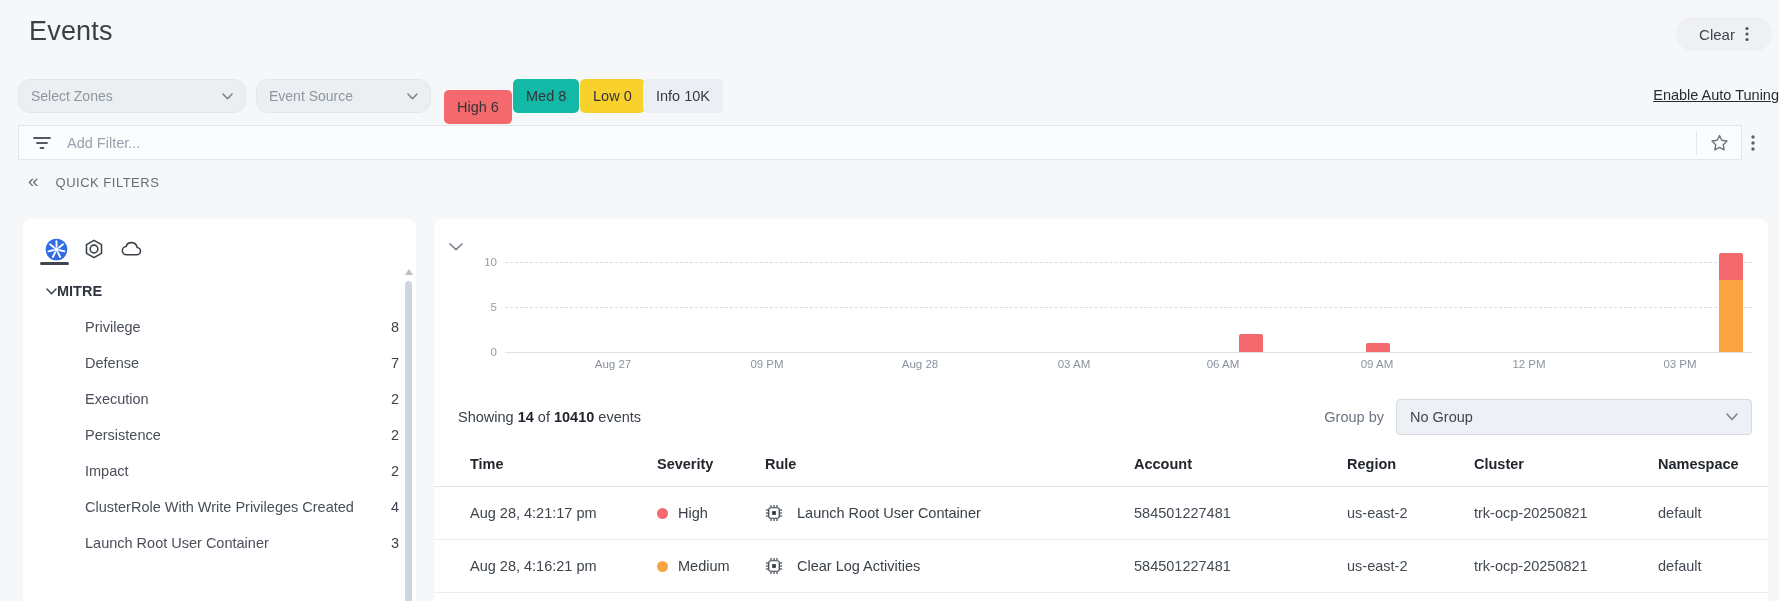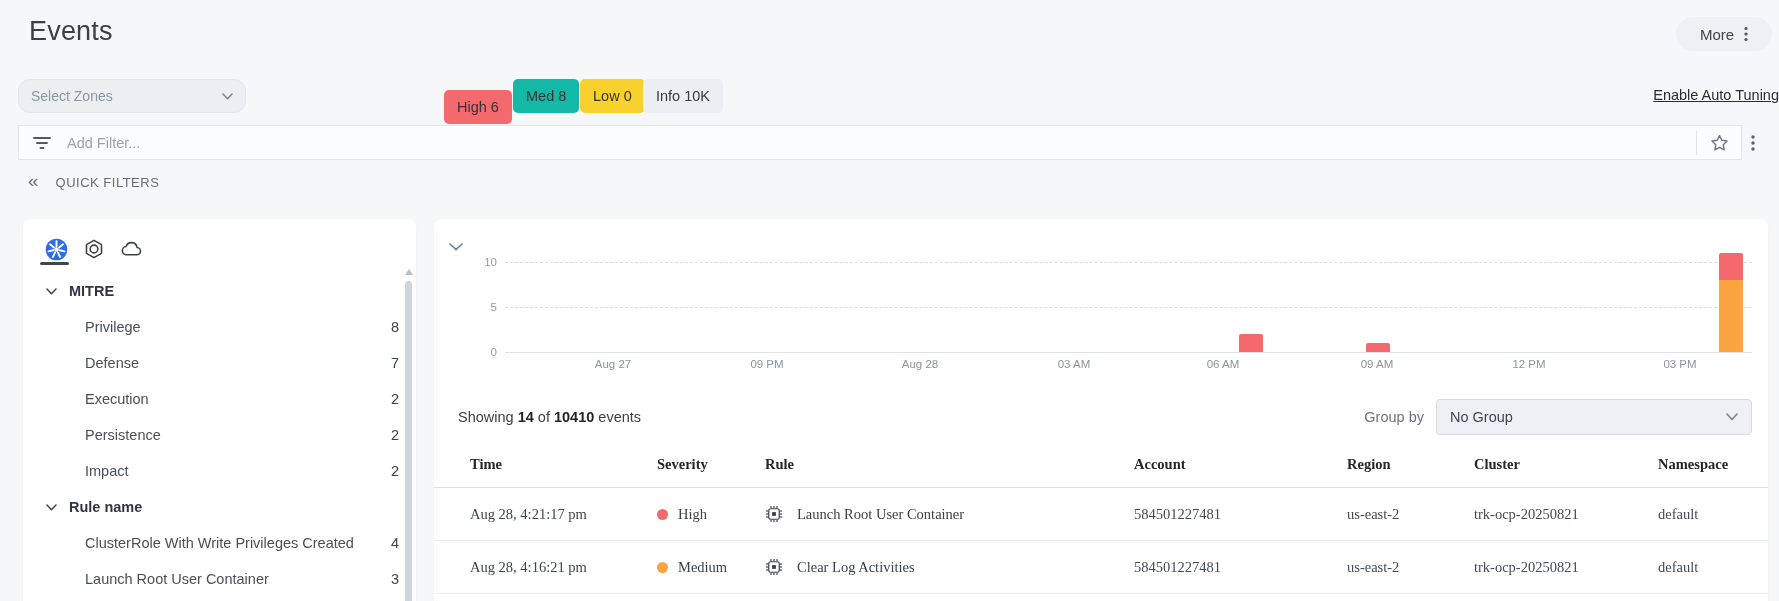--- a/index.html
+++ b/index.html
@@ -62,21 +62,21 @@
   
   .card { position:absolute; background:#fff; border-radius:8px; box-shadow:0 1px 2px rgba(25,35,50,.05); }
   .sidebar-card { left:23px; top:219px; width:393px; height:420px; }
   .main-card  { left:434px; top:219px; width:1334px; height:420px; }
 
   
   .tabs-row { display:flex; align-items:center; gap:15px; padding:14px 0 0 22px; position:relative; height:46px; }
   .tab-icon { cursor:pointer; }
   .tab-underline { position:absolute; left:17px; top:43px; width:29px; height:3px; background:#3f4651; border-radius:2px; }
   .qf-list { margin-top:8px; }
-  .qf-section-head { display:flex; align-items:center; height:36px; padding-left:23px; gap:12px; cursor:pointer; }
+  .qf-section-head { display:flex; align-items:center; height:36px; padding-left:23px; cursor:pointer; }
   .qf-section-head .label { font-size:14.5px; font-weight:700; color:#303640; }
   .qf-item { display:flex; align-items:center; justify-content:space-between; height:36px; padding:0 17px 0 62px; cursor:pointer; }
   .qf-item .lbl { font-size:14.5px; color:#494f59; white-space:nowrap; overflow:hidden; }
   .qf-item .cnt { font-size:14.5px; color:#3d434c; margin-left:8px; }
   .sb-scroll-arrow { position:absolute; left:382px; top:50px; width:0; height:0;
     border-left:4px solid transparent; border-right:4px solid transparent; border-bottom:6px solid #b9c0c9; }
   .sb-scroll-thumb { position:absolute; left:382px; top:62px; width:7px; height:330px; background:#cfd5dc; border-radius:4px; }
 
   
   .chart-wrap { position:relative; height:172px; }
@@ -88,56 +88,62 @@
   .xlabel { position:absolute; top:139px; transform:translateX(-50%); font-size:11.5px; color:#8b939e; white-space:nowrap; }
   .bar-seg { position:absolute; }
 
   
   .results-row { display:flex; align-items:center; justify-content:space-between; padding:8px 16px 0 24px; height:44px; }
   .showing { font-size:14.5px; color:#3a414b; }
   .showing b { font-weight:700; color:#20252c; }
   .groupby { display:flex; align-items:center; gap:12px; }
   .groupby-label { font-size:14.5px; color:#6b7480; }
   .groupby-select {
-    width:316px; height:36px; background:#edf0f4; border:1px solid #d6dbe1; border-radius:4px;
+    width:356px; height:36px; background:#edf0f4; border:1px solid #d6dbe1; border-radius:4px;
     display:flex; align-items:center; justify-content:space-between; padding:0 13px;
     font-size:14.5px; color:#3e4650; cursor:pointer;
   }
 
   
-  table.events { width:1334px; table-layout:fixed; border-collapse:collapse; margin-top:6px;font-family:Liberation Serif, serif; }
+  table.events { width:1334px; table-layout:fixed; border-collapse:collapse; margin-top:6px; }
   table.events th {
     text-align:left; font-size:14.5px; font-weight:700; color:#22272e;
     padding:15px 0 14px 0; border-bottom:1px solid #dde1e6;
   }
   table.events th:first-child, table.events td:first-child { padding-left:36px; }
   table.events td {
     font-size:14.5px; color:#434a53; padding:17px 0; border-bottom:1px solid #eaedf0; white-space:nowrap;
   }
   .sev-cell { display:flex; align-items:center; gap:10px; color:#3a414a; }
   .sev-dot { width:11px; height:11px; border-radius:50%; flex:0 0 auto; }
   .rule-cell { display:flex; align-items:center; gap:14px; color:#3a414a; }
 </style>
 </head>
 <body>
 
 <div class="page-title">Events</div>
 
 <div class="more-btn">
-  <span>More</span>
+  <span>Clear</span>
   <svg width="4" height="16" viewBox="0 0 4 16">
     <circle cx="2" cy="2.5" r="1.6" fill="#4d555f"></circle>
       <circle cx="2" cy="8" r="1.6" fill="#4d555f"></circle>
       <circle cx="2" cy="13.5" r="1.6" fill="#4d555f"></circle>
   </svg>
 </div>
 
 <div class="filter-row">
   <div class="select-field sf-zones">
     <span>Select Zones</span>
+    <svg width="11" height="7" viewBox="0 0 11 7">
+        <polyline points="1,1 5.5,5.7 10,1" fill="none" stroke="#7c848e" stroke-width="1.6" stroke-linecap="round" stroke-linejoin="round"></polyline>
+      </svg>
+  </div>
+  <div class="select-field sf-source">
+    <span>Event Source</span>
     <svg width="11" height="7" viewBox="0 0 11 7">
         <polyline points="1,1 5.5,5.7 10,1" fill="none" stroke="#7c848e" stroke-width="1.6" stroke-linecap="round" stroke-linejoin="round"></polyline>
       </svg>
   </div>
   <div id="badges">
       <div class="sev-badge" style="left: 444px; background: rgb(244, 105, 110); margin-top: 11px;">High 6</div>
       <div class="sev-badge" style="left: 513px; background: #14b8a6;">Med 8</div>
       <div class="sev-badge" style="left: 580px; background: rgb(248, 209, 44);">Low 0</div>
       <div class="sev-badge" style="left: 643px; background: rgb(235, 238, 242); color: rgb(54, 59, 66);">Info 10K</div>
     </div>
@@ -216,26 +222,20 @@
         <span class="lbl">Execution</span>
         <span class="cnt">2</span>
       </div>
       <div class="qf-item">
         <span class="lbl">Persistence</span>
         <span class="cnt">2</span>
       </div>
       <div class="qf-item">
         <span class="lbl">Impact</span>
         <span class="cnt">2</span>
-      </div>
-      <div class="qf-section-head">
-        <svg width="11" height="7" viewBox="0 0 11 7">
-          <polyline points="1,1 5.5,5.7 10,1" fill="none" stroke="#454b54" stroke-width="1.6" stroke-linecap="round" stroke-linejoin="round"></polyline>
-        </svg>
-        <span class="label">Rule name</span>
       </div>
       <div class="qf-item">
         <span class="lbl">ClusterRole With Write Privileges Created</span>
         <span class="cnt">4</span>
       </div>
       <div class="qf-item">
         <span class="lbl">Launch Root User Container</span>
         <span class="cnt">3</span>
       </div>
     </div>

